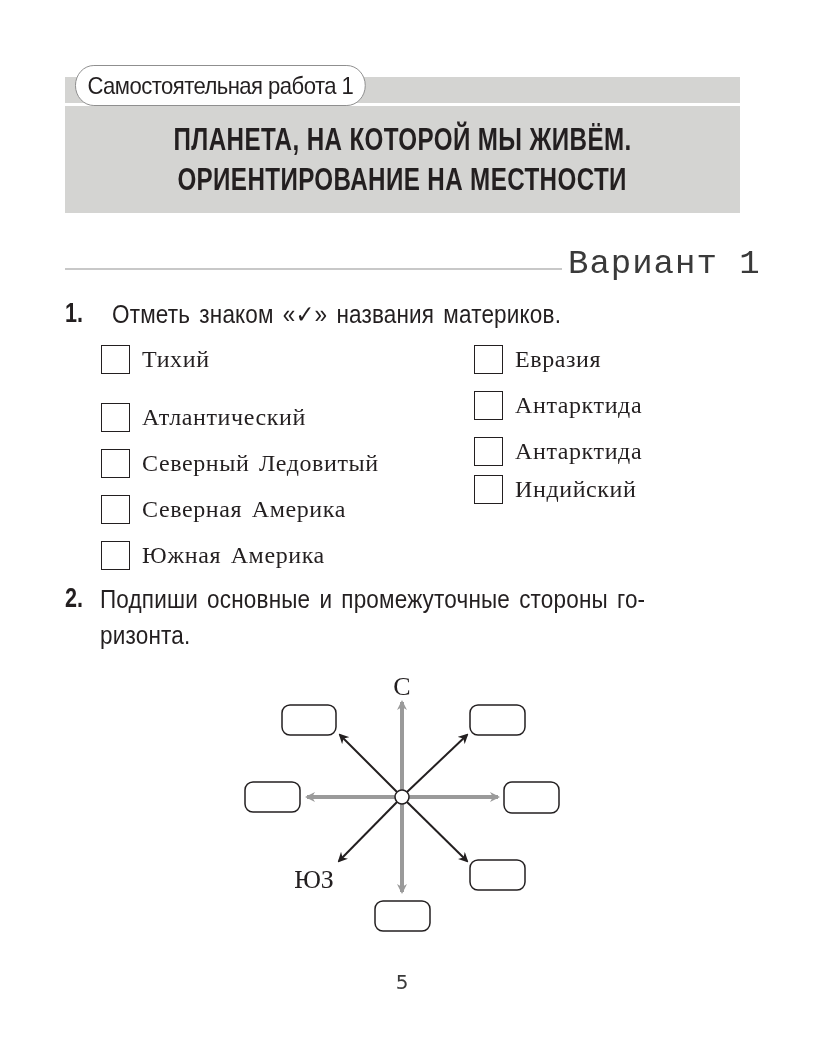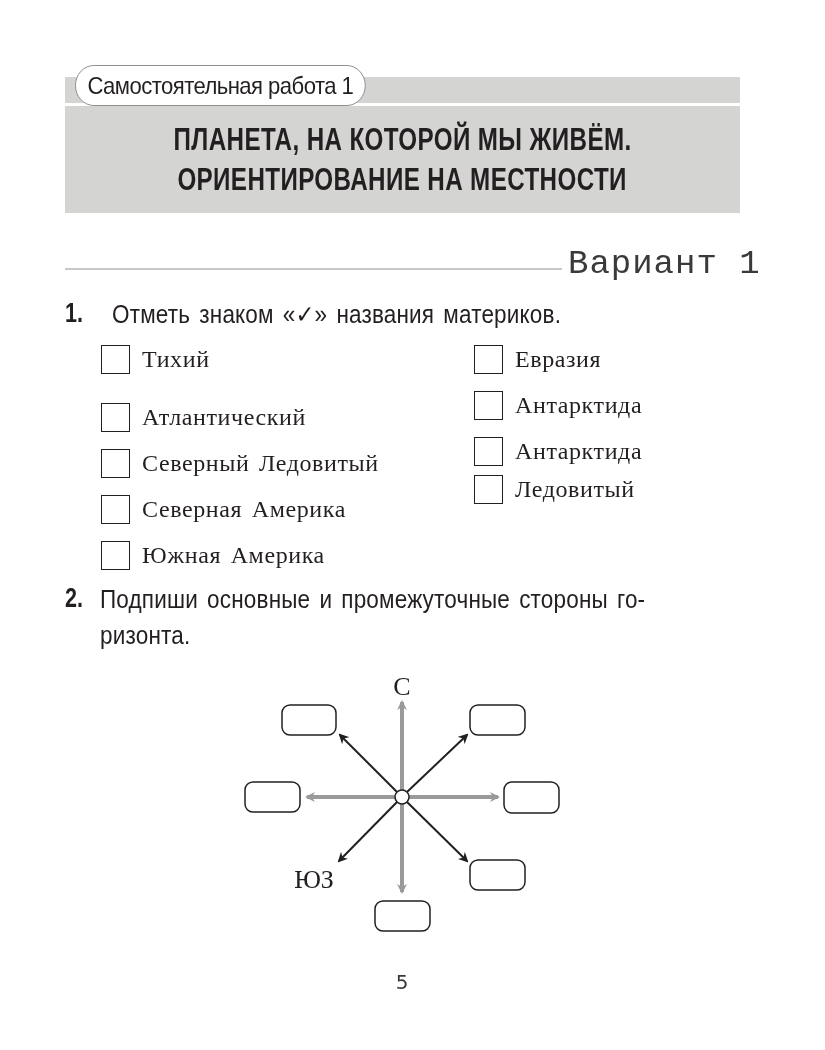--- a/index.html
+++ b/index.html
@@ -101,21 +101,21 @@
   <div class="opt" style="margin-bottom:14px;">
     <div class="cb"></div>
     <span class="opt-label">Антарктида</span>
   </div>
   <div class="opt" style="margin-bottom:6px;">
     <div class="cb"></div>
     <span class="opt-label">Антарктида</span>
   </div>
   <div class="opt">
     <div class="cb"></div>
-    <span class="opt-label">Ледовитый</span>
+    <span class="opt-label">Индийский</span>
   </div>
 </div>
 
 <div class="abs" style="left:65px; top:583px;">
   <span class="task-num">2.</span>
 </div>
 <div class="abs" style="left:100px; top:585px;">
   <span class="task-text">Подпиши основные и промежуточные стороны го-</span>
 </div>
 <div class="abs" style="left:100px; top:621px;">

